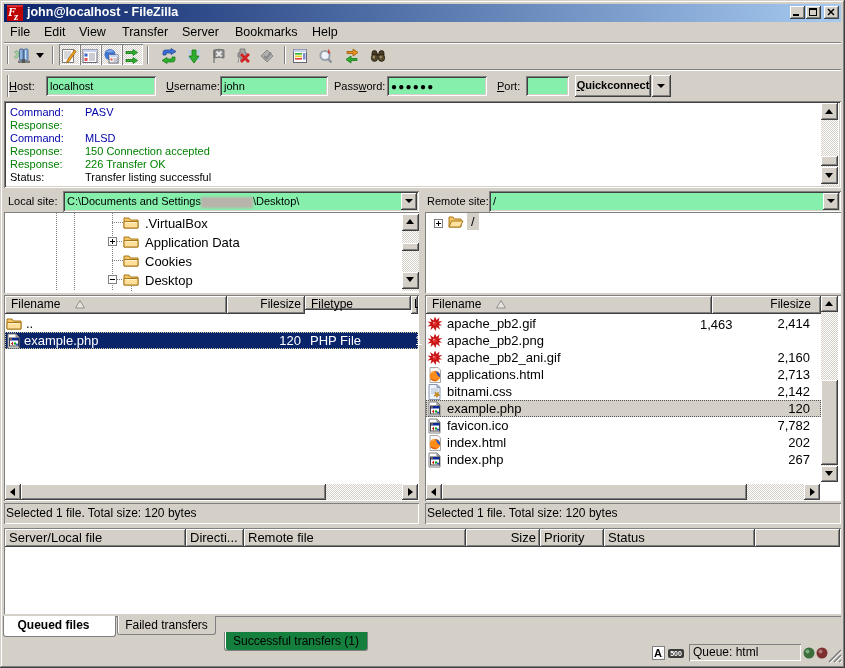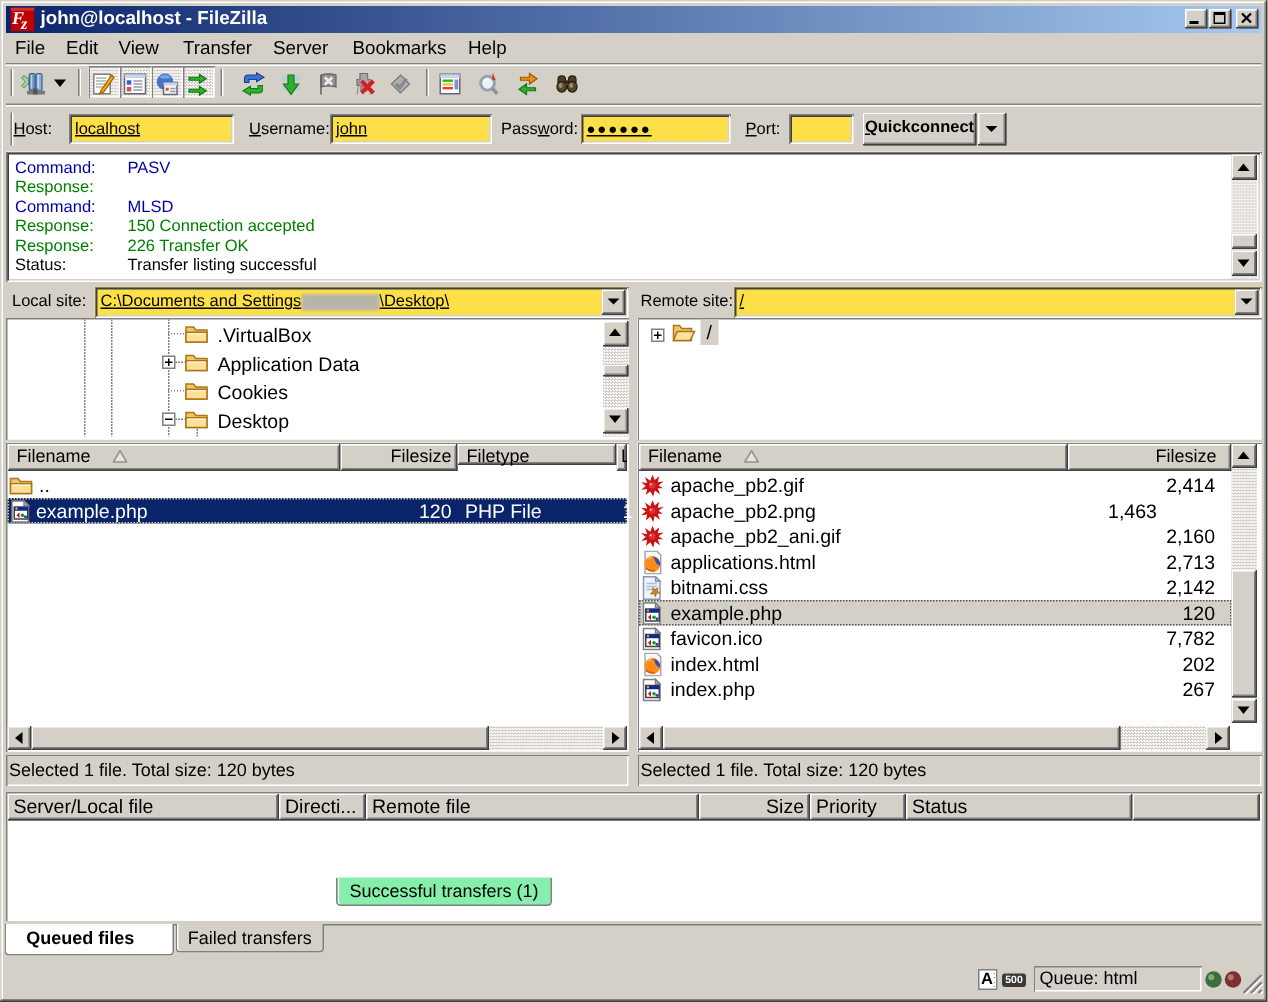--- a/index.html
+++ b/index.html
@@ -12,21 +12,21 @@
 .out2 { box-shadow: inset -1px -1px 0 #404040, inset 1px 1px 0 #ffffff, inset -2px -2px 0 #808080, inset 2px 2px 0 #d4d0c8; font-weight: bold; }
 .hdrcell { box-shadow: inset -1px -1px 0 #404040, inset 1px 1px 0 #ffffff, inset -2px -2px 0 #808080; background:#d4d0c8; }
 .check { background: repeating-conic-gradient(#ffffff 0% 25%, #d4d0c8 0% 50%); background-size:2px 2px; }
 .titlebar { left:4px; top:4px; width:837px; height:18px; background:linear-gradient(to right,#0a246a,#a6caf0); }
 .titletext { position:absolute; left:23px; top:0; height:18px; line-height:17px; color:#fff; font-weight:bold; font-size:12.5px; letter-spacing:0px; }
 .wbtn { position:absolute; top:2px; width:15px; height:13px; background:#d4d0c8; box-shadow: inset -1px -1px 0 #404040, inset 1px 1px 0 #ffffff, inset -2px -2px 0 #808080, inset 2px 2px 0 #d4d0c8; }
 .menu span { position:absolute; top:0; height:19px; line-height:19px; font-size:12.5px; }
 .tbtn { position:absolute; top:44px; width:21px; height:21px; box-shadow: inset 1px 1px 0 #808080, inset -1px -1px 0 #ffffff; background: repeating-conic-gradient(#ffffff 0% 25%, #d4d0c8 0% 50%); background-size:2px 2px; }
 .ticon { position:absolute; top:48px; width:16px; height:16px; }
 .tsep { position:absolute; top:46px; width:1px; height:18px; background:#808080; box-shadow:1px 0 0 #ffffff; }
-.field { position:absolute; background:#fde047; box-shadow: inset 1px 1px 0 #808080, inset -1px -1px 0 #ffffff, inset 2px 2px 0 #404040, inset -2px -2px 0 #d4d0c8; font-size:11px; line-height:20px; padding-left:4px; white-space:nowrap; overflow:hidden;text-decoration:underline; }
+.field { position:absolute; background:#86efac; box-shadow: inset 1px 1px 0 #808080, inset -1px -1px 0 #ffffff, inset 2px 2px 0 #404040, inset -2px -2px 0 #d4d0c8; font-size:11px; line-height:20px; padding-left:4px; white-space:nowrap; overflow:hidden; }
 .lbl { position:absolute; font-size:11px; line-height:20px; }
 .logline { position:absolute; left:6px; height:13px; line-height:13px; font-size:11px; white-space:pre; }
 .sbbtn { position:absolute; background:#d4d0c8; box-shadow: inset -1px -1px 0 #404040, inset 1px 1px 0 #ffffff, inset -2px -2px 0 #808080, inset 2px 2px 0 #d4d0c8; }
 .arrow { position:absolute; width:0; height:0; }
 .treerow { position:absolute; font-size:13px; height:19px; line-height:19px; }
 .listrow { position:absolute; font-size:13px; height:17px; line-height:17px; white-space:nowrap; }
 .hdrtxt { font-size:12px; line-height:17px; padding-left:6px; position:absolute; }
 u { text-decoration:underline; text-underline-offset:1px; }
 </style>
 </head>
@@ -334,21 +334,21 @@
 <div class="listrow" style="left:447px;top:315px">apache_pb2.gif</div>
 <div class="listrow" style="left:447px;top:332px">apache_pb2.png</div>
 <div class="listrow" style="left:447px;top:349px">apache_pb2_ani.gif</div>
 <div class="listrow" style="left:447px;top:366px">applications.html</div>
 <div class="listrow" style="left:447px;top:383px">bitnami.css</div>
 <div class="listrow" style="left:447px;top:400px">example.php</div>
 <div class="listrow" style="left:447px;top:417px">favicon.ico</div>
 <div class="listrow" style="left:447px;top:434px">index.html</div>
 <div class="listrow" style="left:447px;top:451px">index.php</div>
 <div class="listrow" style="left:700px;top:315px;width:110px;text-align:right">2,414</div>
-<div class="listrow" style="left:700px;top:332px;width:110px;text-align:center">1,463</div>
+<div class="listrow" style="left:700px;top:316px;width:110px;text-align:left">1,463</div>
 <div class="listrow" style="left:700px;top:349px;width:110px;text-align:right">2,160</div>
 <div class="listrow" style="left:700px;top:366px;width:110px;text-align:right">2,713</div>
 <div class="listrow" style="left:700px;top:383px;width:110px;text-align:right">2,142</div>
 <div class="listrow" style="left:700px;top:400px;width:110px;text-align:right">120</div>
 <div class="listrow" style="left:700px;top:417px;width:110px;text-align:right">7,782</div>
 <div class="listrow" style="left:700px;top:434px;width:110px;text-align:right">202</div>
 <div class="listrow" style="left:700px;top:451px;width:110px;text-align:right">267</div>
 
 <div class="abs check" style="left:821px;top:296px;width:17px;height:186px"></div>
 <div class="sbbtn" style="left:821px;top:296px;width:17px;height:16px">
@@ -392,21 +392,21 @@
     <span class="hdrtxt" style="padding-left:4px;font-size:13px">Priority</span>
   </div>
 <div class="hdrcell abs" style="left:604px;top:529px;width:151px;height:18px">
     <span class="hdrtxt" style="padding-left:4px;font-size:13px">Status</span>
   </div>
 <div class="hdrcell abs" style="left:755px;top:529px;width:85px;height:18px"></div>
 
 <div class="abs" style="left:4px;top:616px;width:837px;height:1px;background:#808080"></div>
 <div class="abs" style="left:3px;top:616px;width:113px;height:21px;background:#fff;border:1px solid #808080;border-top:none;border-radius:0 0 3px 3px;font-weight:bold;text-align:center;font-size:12px;line-height:19px;z-index:3;padding-right:12px">Queued files</div>
 <div class="abs" style="left:117px;top:616px;width:99px;height:19px;background:#d4d0c8;box-shadow:inset 1px 0 0 #fff;border:1px solid #808080;border-top:none;border-radius:0 0 3px 3px;text-align:center;font-size:12px;line-height:18px">Failed transfers</div>
-<div class="abs" style="left:224px;top:585px;width:144px;height:19px;background:#86efac;box-shadow:inset 1px 0 0 #fff;border:1px solid #808080;border-top:none;border-radius:0 0 3px 3px;text-align:center;font-size:12px;line-height:18px">Successful transfers (1)</div>
+<div class="abs" style="left:224px;top:632px;width:144px;height:19px;background:#15803d;box-shadow:inset 1px 0 0 #fff;border:1px solid #808080;border-top:none;border-radius:0 0 3px 3px;text-align:center;font-size:12px;line-height:18px">Successful transfers (1)</div>
 
 <div class="abs" style="left:652px;top:646px;width:13px;height:14px;background:#fff;border:1px solid #808080">
     <span style="position:absolute;left:1px;top:0px;font-size:11px;font-weight:bold">A</span>
     <span style="position:absolute;left:9px;top:1px;font-size:6px;color:#555">:<br>:</span>
   </div>
 <div class="abs" style="left:668px;top:649px;width:16px;height:9px;background:#3a3a3a;border-radius:2px;color:#fff;font-size:7px;line-height:9px;text-align:center;font-weight:bold">500</div>
 <div class="abs sunk1" style="left:689px;top:644px;width:112px;height:17px;background:#d4d0c8">
     <span class="abs" style="left:4px;top:1px;font-size:12px">Queue: html</span>
   </div>
 <svg class="abs" style="left:803px;top:647px" width="12" height="12">

